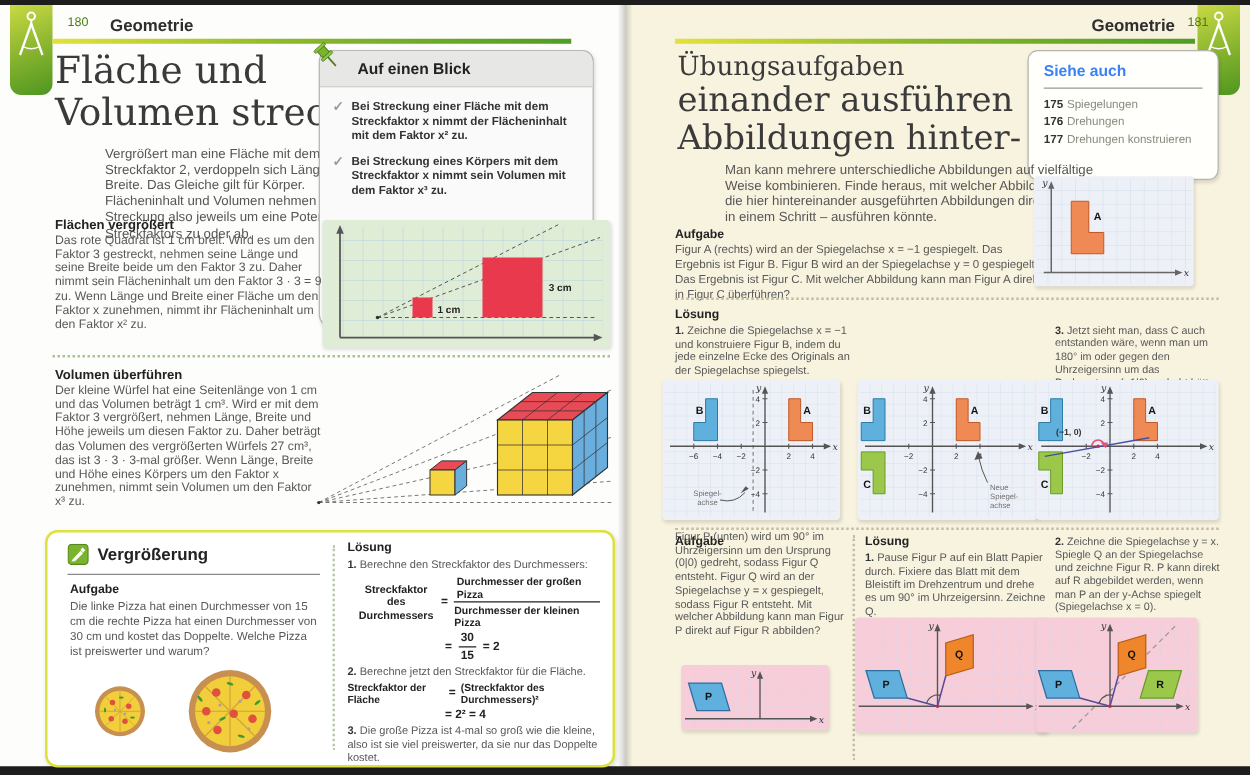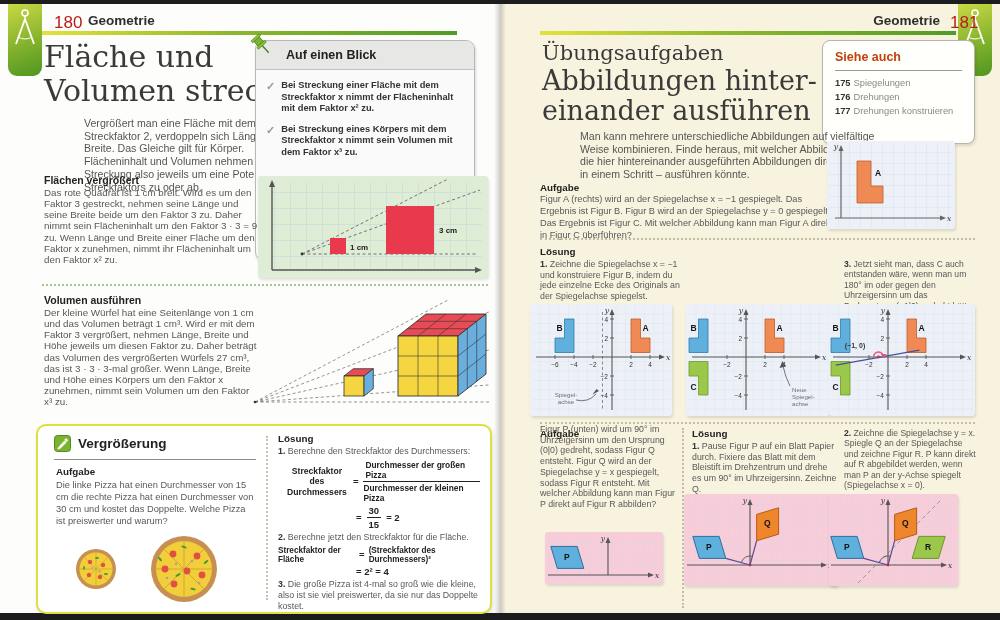--- a/index.html
+++ b/index.html
@@ -8,21 +8,21 @@
   .bar{position:absolute;left:0;width:1000px;background:#1d1d1d;}
   .spread{position:absolute;left:0;top:4px;width:1000px;height:609px;}
   .page{position:absolute;top:0;height:609px;width:500px;}
   .page-left{left:0;background:#fdfdfc;}
   .page-right{left:500px;background:#f8f3df;}
   .spine{position:absolute;left:494px;top:0;width:12px;height:609px;
          background:linear-gradient(90deg,rgba(0,0,0,0) 0%,rgba(0,0,0,.18) 50%,rgba(0,0,0,0) 100%);pointer-events:none;}
   .tab{position:absolute;top:0;width:34px;height:72px;background:linear-gradient(160deg,#c9d944 0%,#84b22d 55%,#4e9621 100%);}
   .tab-l{left:8px;border-radius:0 0 9px 9px;}
   .tab-r{right:8px;border-radius:0 0 9px 9px;}
-  .pagenum{position:absolute;top:9px;font-size:17px;color:#b91c1c;}
+  .pagenum{position:absolute;top:9px;font-size:10px;color:#4d7c0f;}
   .sectionname{position:absolute;top:9px;font-size:13.5px;font-weight:bold;color:#2e2e2e;}
   .rule{position:absolute;top:27px;height:4px;background:linear-gradient(90deg,#e3e23a,#8db82c 45%,#4f9d24);}
   .title{position:absolute;font-family:"DejaVu Serif","Liberation Serif",serif;color:#3a3a3a;line-height:1.12;}
   .t-left{left:44px;top:36px;font-size:30px;}
   .t-small{left:42px;top:38px;font-size:21px;}
   .t-big{left:42px;top:62px;font-size:27px;}
   .body-txt{position:absolute;color:#585858;font-size:9.8px;line-height:1.14;}
   .intro{font-size:10.6px;line-height:1.2;color:#555;margin-left:40px;}
   .subhead{position:absolute;font-size:10.5px;font-weight:bold;color:#222;}
   .dotsep{position:absolute;border-top:2px dotted #a9c493;height:0;}
@@ -37,21 +37,21 @@
   .gitem{display:flex;gap:6px;margin-bottom:9px;font-size:9.3px;font-weight:bold;color:#333;line-height:1.25;}
   .gcheck{color:#9a9a9a;font-weight:bold;font-size:11px;}
   
   .panel{position:absolute;border-radius:3px;box-shadow:1px 2px 3px rgba(0,0,0,.12);}
   .panel-green{background:#dfecd6;}
   .panel-blue{background:#edf1f7;}
   .panel-pink{background:#f7cdd9;}
   
   .siehe{position:absolute;left:322px;top:36px;width:153px;height:104px;background:#fffffb;
          border:1px solid #b5b5ad;border-radius:8px;box-shadow:1px 2px 3px rgba(0,0,0,.12);padding:9px 12px;box-sizing:border-box;}
-  .siehe-t{font-weight:bold;font-size:12.5px;color:#c2410c;}
+  .siehe-t{font-weight:bold;font-size:12.5px;color:#3b82f6;}
   .siehe-hr{border:none;border-top:1px solid #9a9a92;margin:6px 0 7px 0;}
   .sitem{font-size:9.3px;color:#8a8a80;margin-bottom:4px;}
   .sitem b{color:#333;margin-right:3px;}
   
   .exbox{position:absolute;left:36px;top:420px;width:452px;height:186px;background:#fff;
          border:2px solid #dce13e;border-radius:10px;box-shadow:1px 2px 4px rgba(0,0,0,.12);}
   .exhead{position:absolute;left:16px;top:9px;display:flex;align-items:center;gap:7px;
           font-size:13.5px;font-weight:bold;color:#222;}
   .exline{position:absolute;left:16px;top:33px;width:202px;border-top:1px solid #8a8a8a;}
   .exvdiv{position:absolute;left:228px;top:10px;height:164px;border-left:2px dotted #b9c9a9;}
@@ -152,21 +152,21 @@
           <circle cx="44" cy="78" r="1.4" fill="#333"></circle>
           <rect x="72" y="62" width="16" height="16" fill="#e83a4c"></rect>
           <rect x="128" y="30" width="48" height="48" fill="#e83a4c"></rect>
           <text class="dim" x="92" y="74">1 cm</text>
           <text class="dim" x="181" y="57">3 cm</text>
         </svg>
       </div>
 
       <div class="dotsep" style="left:42px;top:280px;width:446px;"></div>
 
-      <div class="subhead" style="left:44px;top:290px;">Volumen ausführen</div>
+      <div class="subhead" style="left:44px;top:290px;">Volumen überführen</div>
       <div class="body-txt" style="left:44px;top:303px;width:216px;">Der kleine Würfel hat eine Seitenlänge von 1 cm und das Volumen beträgt 1 cm³. Wird er mit dem Faktor 3 vergrößert, nehmen Länge, Breite und Höhe jeweils um diesen Faktor zu. Daher beträgt das Volumen des vergrößerten Würfels 27 cm³, das ist 3 · 3 · 3-mal größer. Wenn Länge, Breite und Höhe eines Körpers um den Faktor x zunehmen, nimmt sein Volumen um den Faktor x³ zu.</div>
 
       <svg style="position:absolute;left:252px;top:286px;" width="238" height="126" viewBox="0 0 238 126">
         <g stroke="#666" stroke-width="0.7" stroke-dasharray="3,2.5">
           <line x1="3" y1="112" x2="196" y2="10"></line>
           <line x1="3" y1="112" x2="237" y2="22"></line>
           <line x1="3" y1="112" x2="237" y2="60"></line>
           <line x1="3" y1="112" x2="237" y2="95"></line>
           <line x1="3" y1="112" x2="237" y2="112"></line>
         </g>
@@ -311,22 +311,22 @@
           <line x1="17" y1="15" x2="26" y2="40" stroke="#fff" stroke-width="1.8"></line>
           <path d="M10,33 Q17,37 24,33" fill="none" stroke="#fff" stroke-width="1"></path>
         </svg>
       </div>
       <div class="sectionname" style="left:330px;width:110px;text-align:right;">Geometrie</div>
       <div class="pagenum" style="left:450px;">181</div>
       <div class="rule" style="left:40px;width:416px;"></div>
 
       <div class="title t-small">Übungsaufgaben</div>
       <div class="title t-big">
+        <div>einander ausführen</div>
         <div>Abbildungen hinter-</div>
-        <div>einander ausführen</div>
       </div>
 
       <div class="siehe">
         <div class="siehe-t">Siehe auch</div>
         <hr class="siehe-hr">
         <div class="sitem"><b>175</b><span>Spiegelungen</span></div>
         <div class="sitem"><b>176</b><span>Drehungen</span></div>
         <div class="sitem"><b>177</b><span>Drehungen konstruieren</span></div>
       </div>
 

